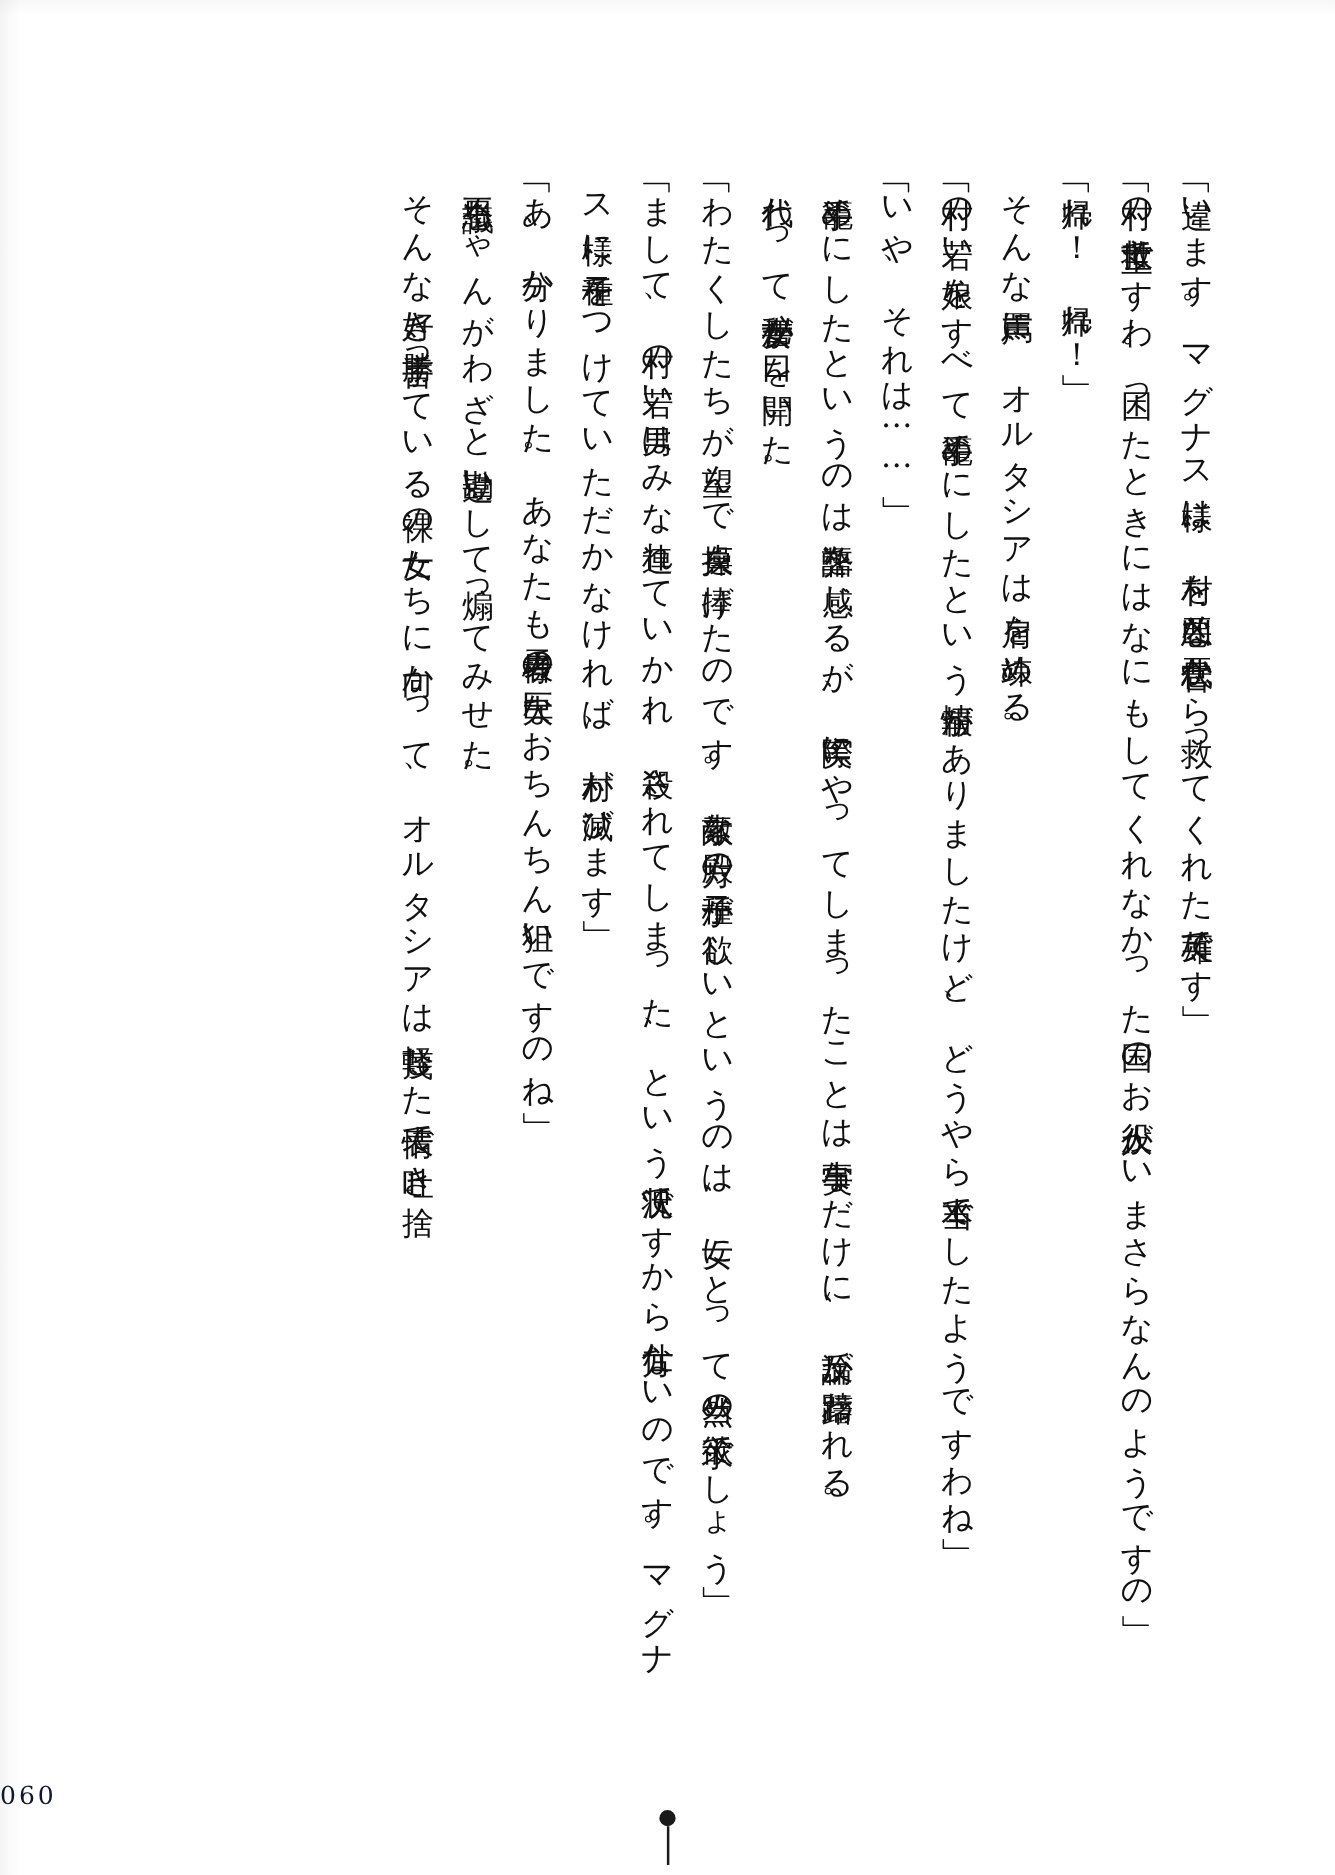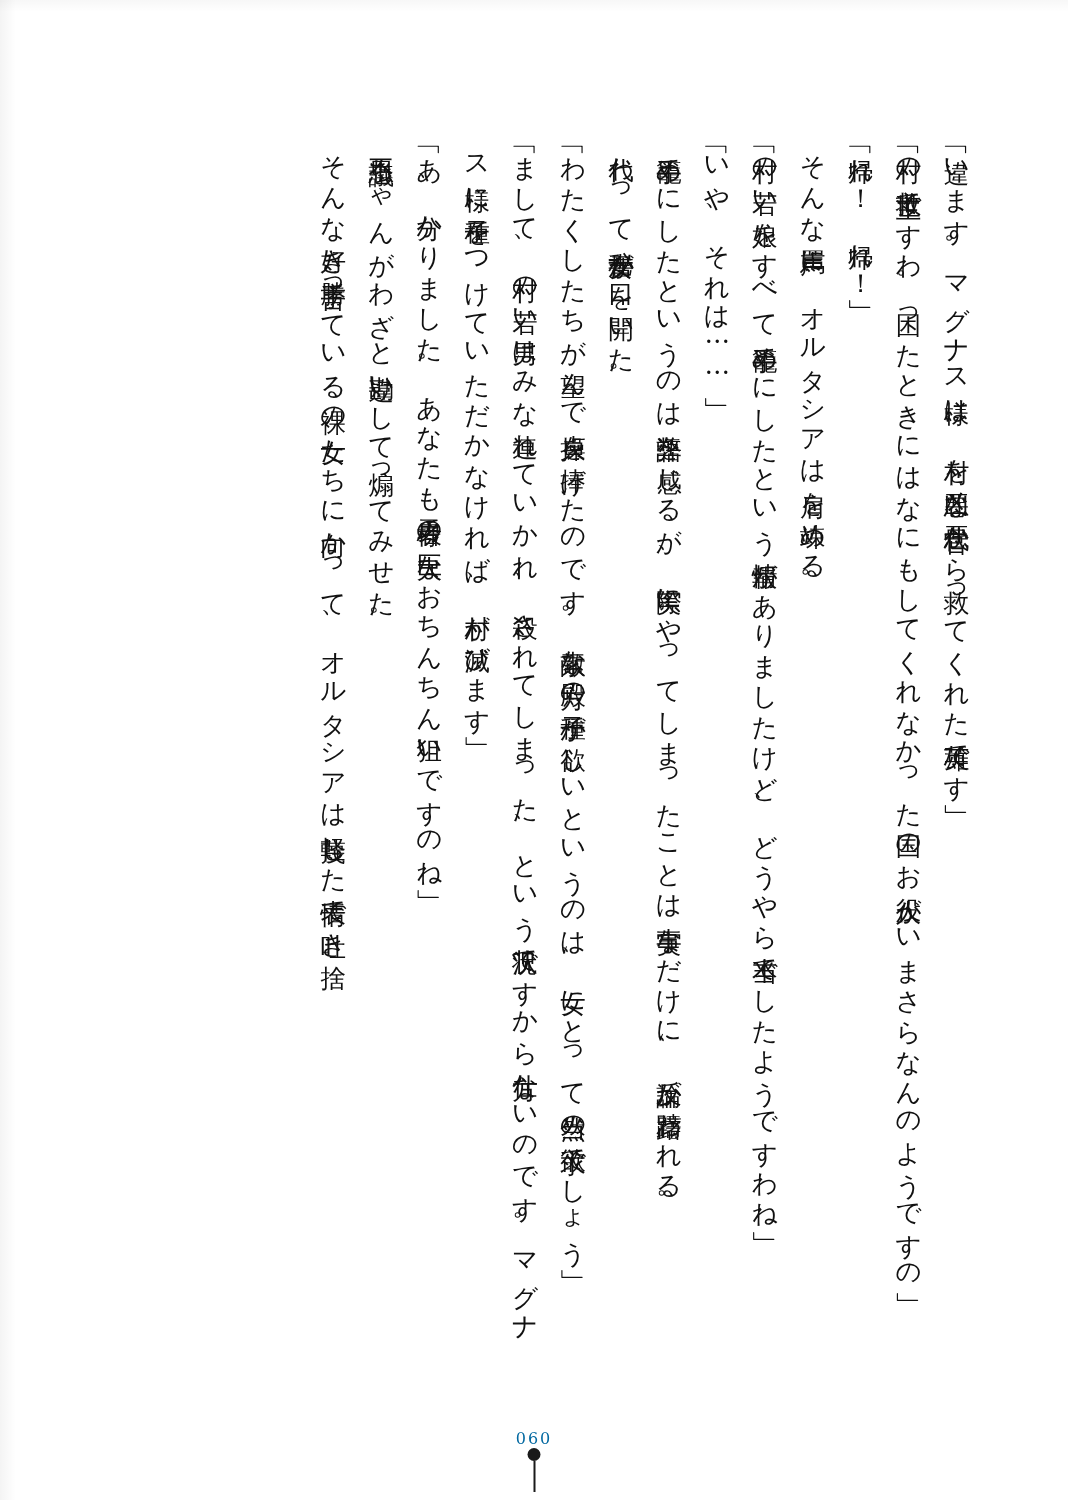--- a/index.html
+++ b/index.html
@@ -37,24 +37,23 @@
     margin: 0;
     padding: 0;
     text-indent: 0;
   }
 
   .page-number {
     position: absolute;
     left: 0;
     right: 0;
     bottom: 52px;
-    text-align: center;
-    font-size: 16px;
+    font-size: 20px;
     letter-spacing: 0.12em;
-    color: #0369a1;
+    color: #0f172a;
     font-family: "DejaVu Serif", "Liberation Serif", serif;
   }
 
   .footer-mark {
     position: absolute;
     left: 50%;
     bottom: 8px;
     transform: translateX(-50%);
     width: 13px;
     height: 44px;

